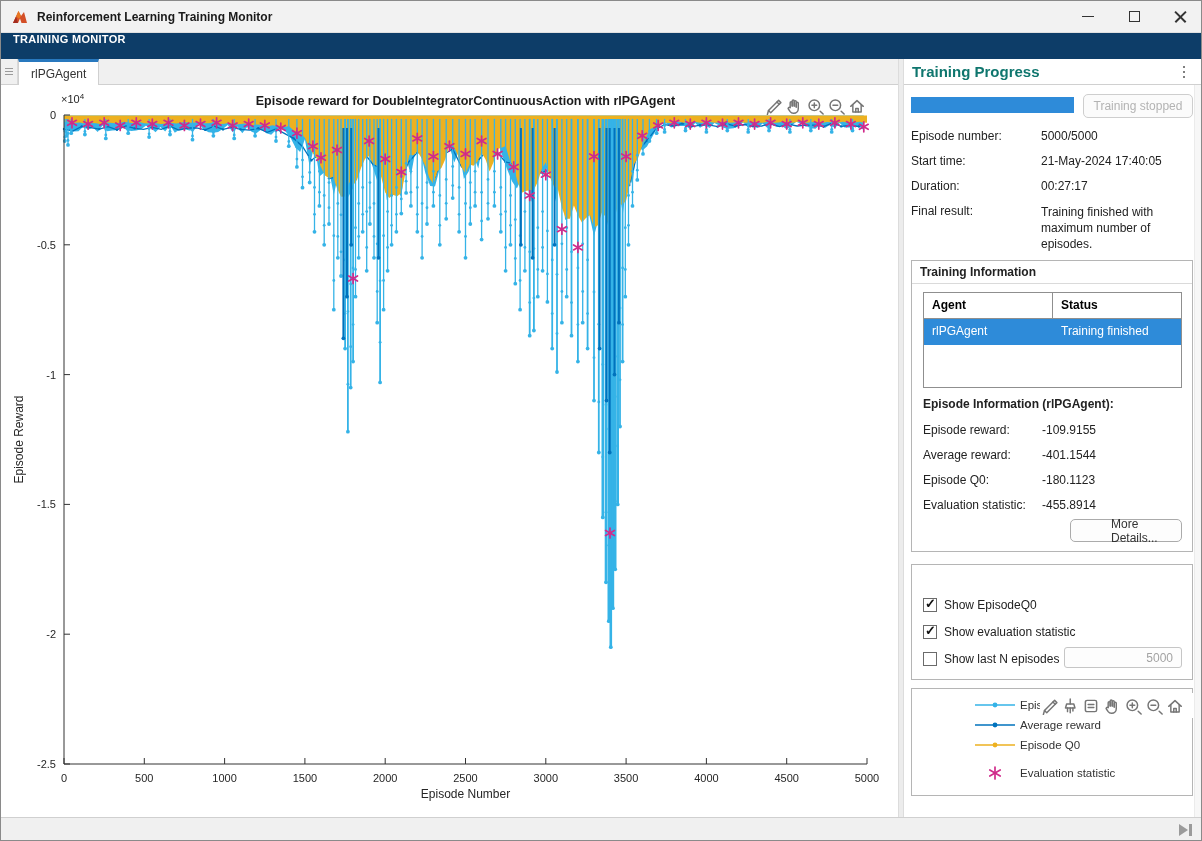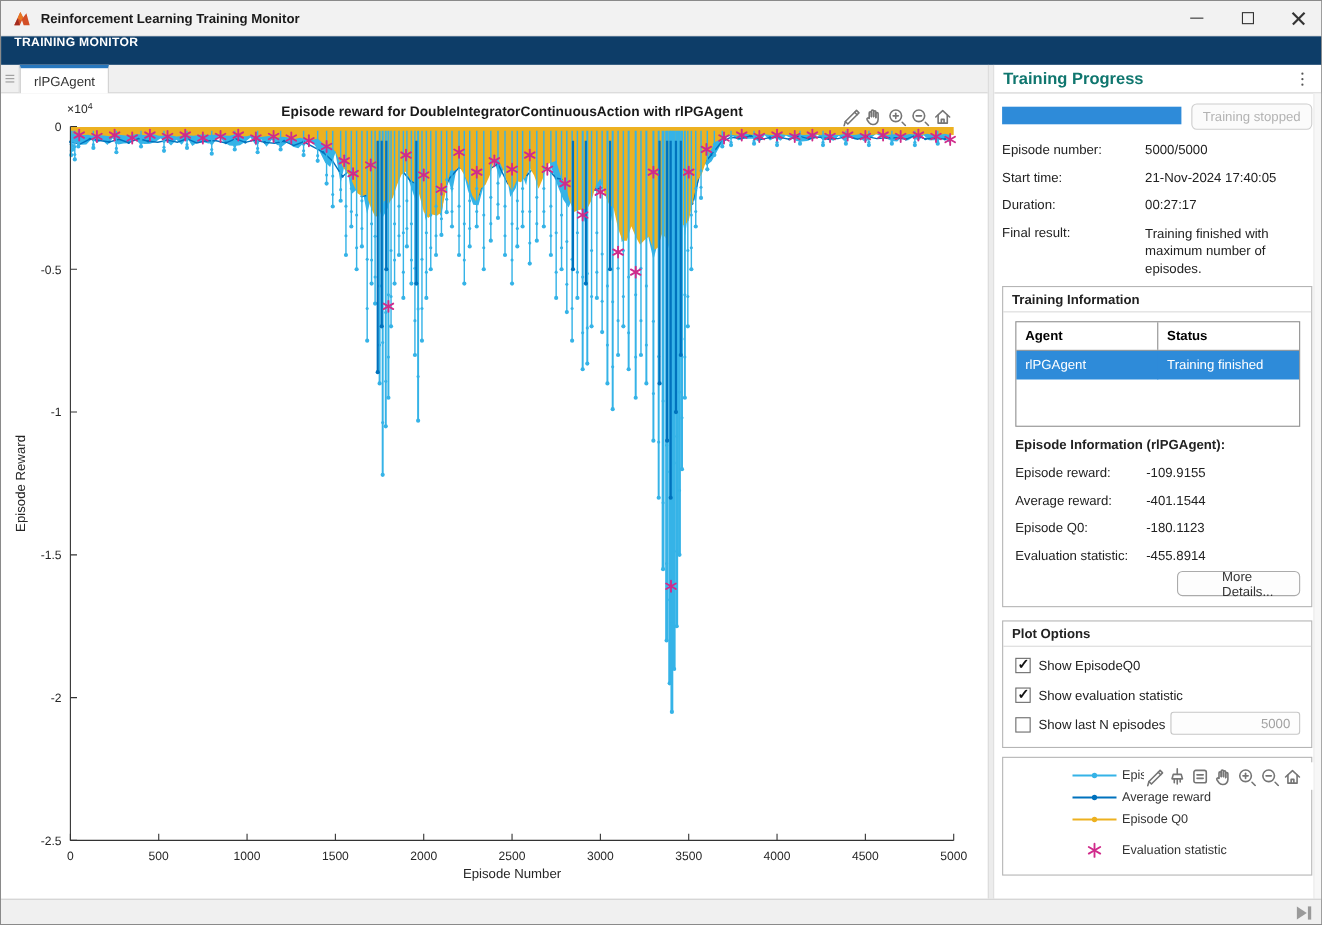--- a/index.html
+++ b/index.html
@@ -954,21 +954,21 @@
     </div>
     <div class="pbody">
       <div class="scrollstrip"></div>
 
       <div class="progressbar" id="progressbar" style="width: 163px;"></div>
       <div class="btn disabled" style="left:179px;top:9px;width:110px;height:24px;">Training stopped</div>
 
       <span class="lab" style="top:44px;">Episode number:</span>
       <span class="val" style="top:44px;">5000/5000</span>
       <span class="lab" style="top:69px;">Start time:</span>
-      <span class="val" style="top:69px;">21-Nov-2024 17:40:05</span>
+      <span class="val" style="top:69px;">21-May-2024 17:40:05</span>
       <span class="lab" style="top:94px;">Duration:</span>
       <span class="val" style="top:94px;">00:27:17</span>
       <span class="lab" style="top:119px;">Final result:</span>
       <span class="val" style="top:119px;width:152px;line-height:16px;">Training finished with maximum number of episodes.</span>
 
       <div class="box" style="top:175px;height:292px;">
         <div class="bhead">Training Information</div>
         <div class="tbl">
           <div class="trow thead">
             <div class="tcell">Agent</div>
@@ -985,21 +985,20 @@
         <span class="lab" style="top:187px;left:11px;">Average reward:</span>
         <span class="val" style="top:187px;left:130px;">-401.1544</span>
         <span class="lab" style="top:212px;left:11px;">Episode Q0:</span>
         <span class="val" style="top:212px;left:130px;">-180.1123</span>
         <span class="lab" style="top:237px;left:11px;">Evaluation statistic:</span>
         <span class="val" style="top:237px;left:130px;">-455.8914</span>
         <div class="btn" style="left:158px;top:258px;width:112px;height:23px;padding-left:40px;">More Details...</div>
       </div>
 
       <div class="box" style="top:479px;height:116px;">
-        <div class="bhead">Plot Options</div>
         <div class="cbrow" style="top:33px;">
           <span class="cb checked"></span>
           <span>Show EpisodeQ0</span>
         </div>
         <div class="cbrow" style="top:60px;">
           <span class="cb checked"></span>
           <span>Show evaluation statistic</span>
         </div>
         <div class="cbrow" style="top:87px;">
           <span class="cb"></span>

